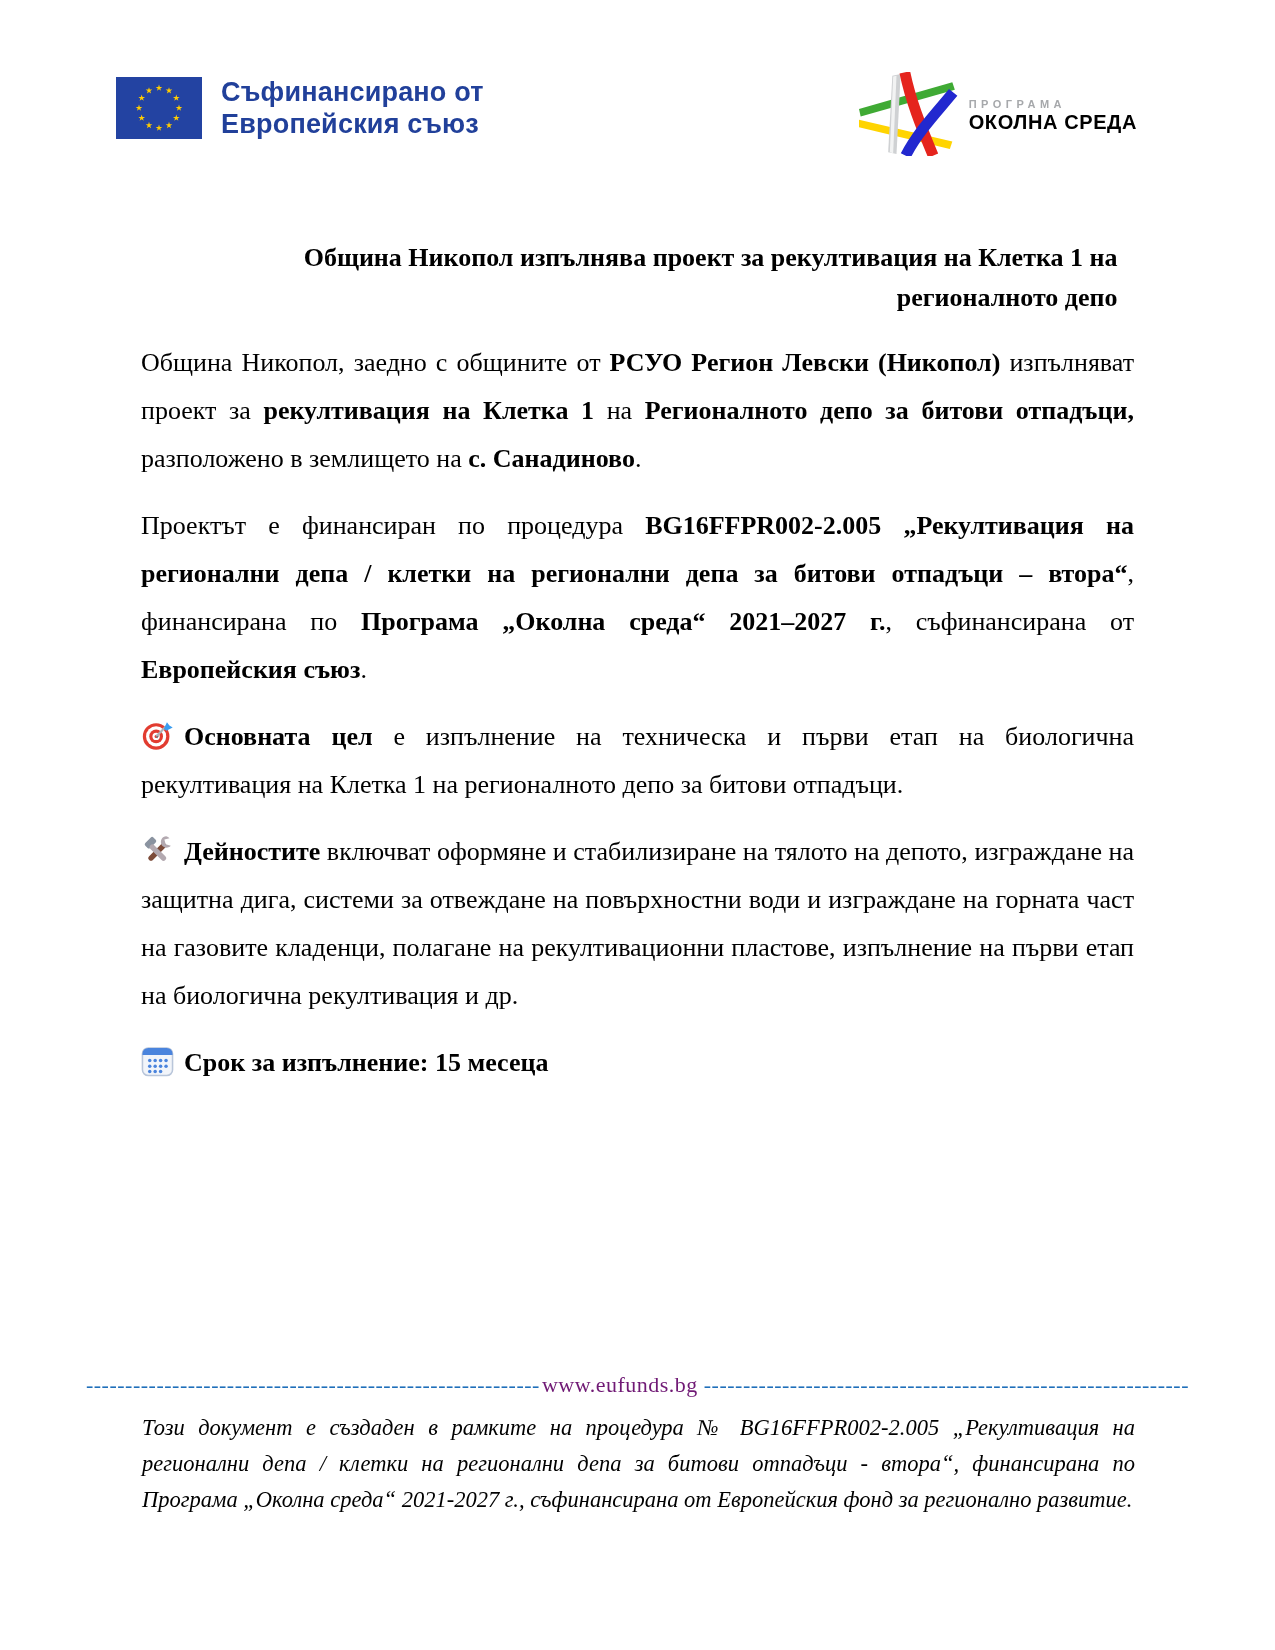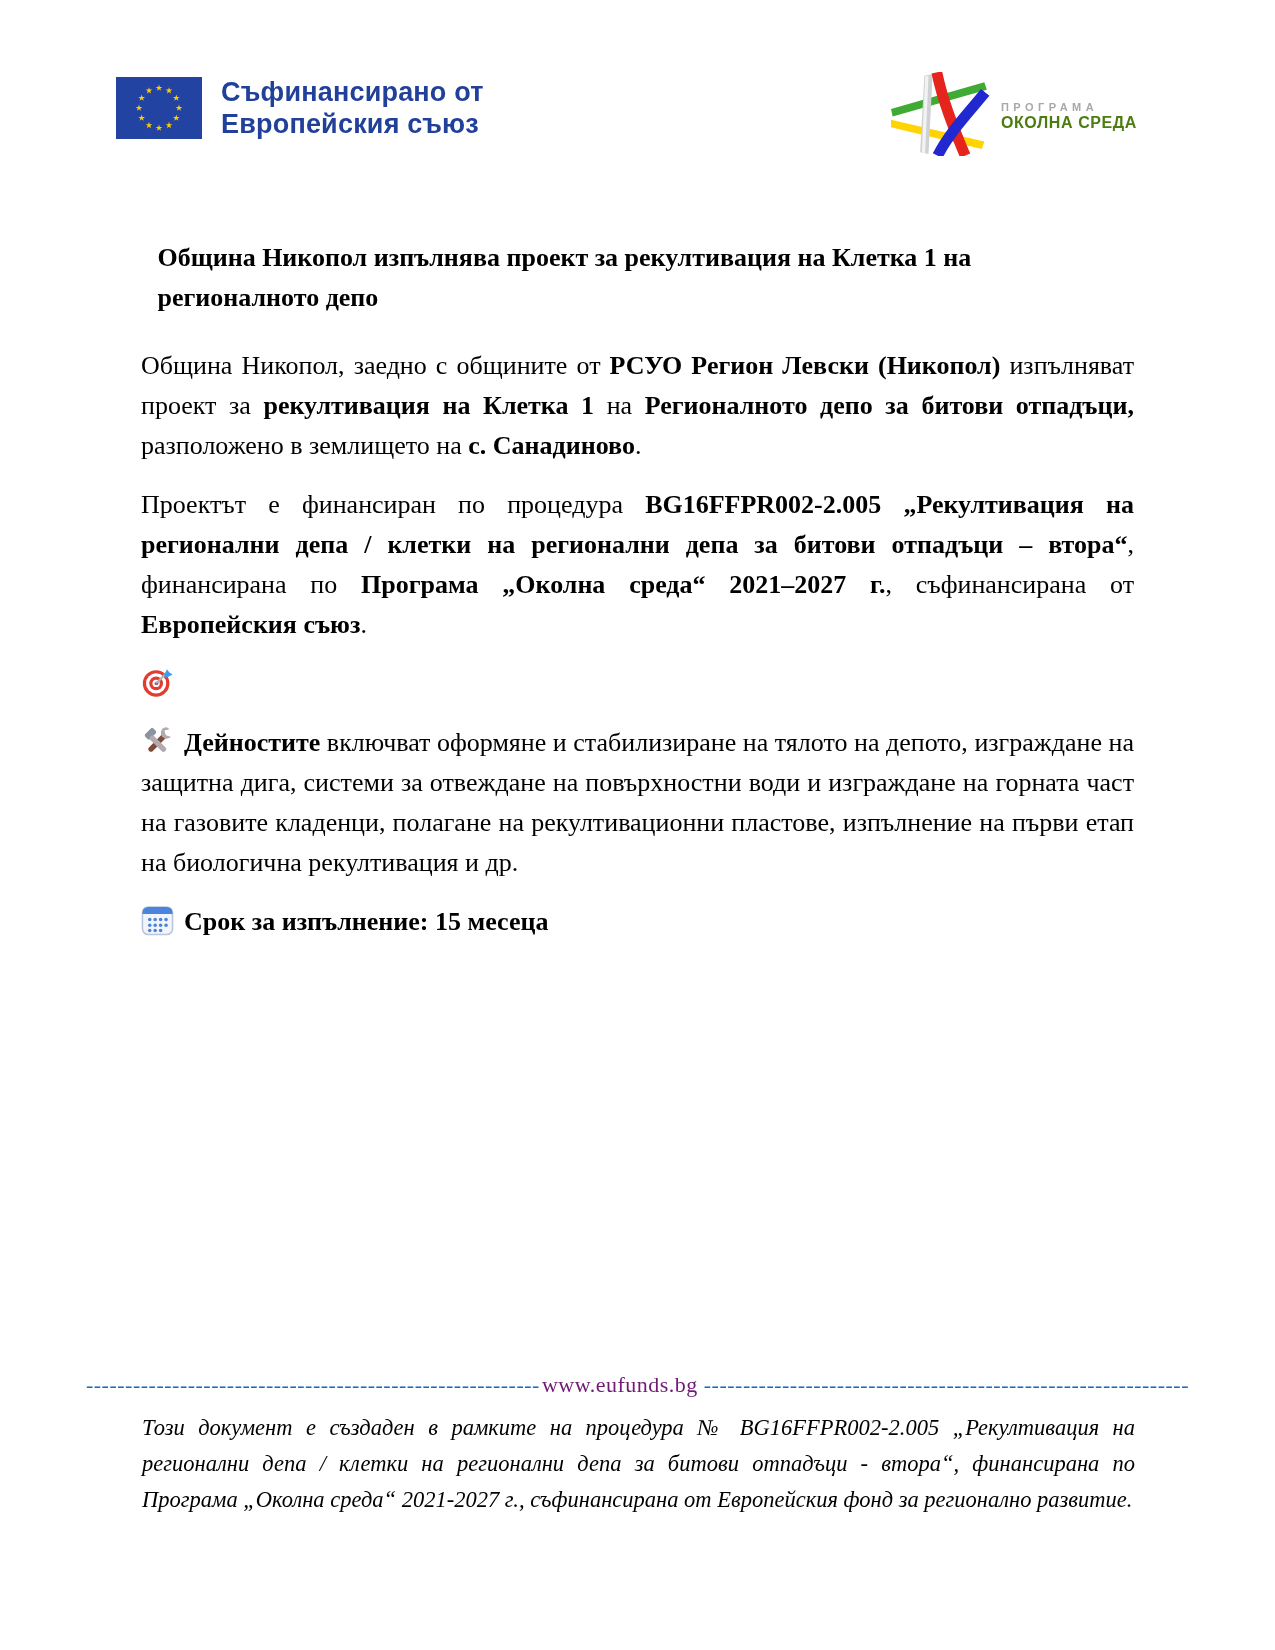--- a/index.html
+++ b/index.html
@@ -17,30 +17,30 @@
   .eu-flag{display:block;}
   .eu-text{
     margin-left:18px;
     font-family:"Liberation Sans", sans-serif;
     font-weight:bold;font-size:27px;line-height:32px;
     color:#21409a;letter-spacing:.2px;
   }
   .os-logo{position:absolute;right:138px;top:72px;display:flex;align-items:center;}
   .os-text{margin-left:10px;font-family:"Liberation Sans", sans-serif;}
   .os-small{font-size:11px;letter-spacing:4.5px;color:#a6a8ab;margin-bottom:1px;font-weight:bold;}
-  .os-main{font-size:16px;font-weight:bold;color:#4d7c0f;letter-spacing:.6px;}
+  .os-main{font-size:20px;font-weight:bold;color:#000000;letter-spacing:.6px;}
   
   .content{width:993px;margin:0 auto;}
   h1.title{
     font-size:26px;line-height:40px;font-weight:bold;
-    text-align:left;max-width:960px;
-    margin:88px auto 28px;
+    text-align:right;max-width:960px;
+    margin:88px auto 21px;
   }
   p.para{
-    font-size:26px;line-height:40px;
+    font-size:26px;line-height:48px;
     text-align:justify;margin:0 0 19px;
   }
   p.para b{font-weight:bold;}
   .emoji{display:inline-block;width:33px;height:33px;vertical-align:-7px;margin-right:10px;}
   .emoji svg{display:block;width:100%;height:100%;}
   
   .footer{position:absolute;left:0;right:0;top:1372px;}
   .rule{
     text-align:center;white-space:nowrap;
     font-size:22px;line-height:26px;color:#1f6fba;
@@ -116,21 +116,21 @@
 
     <p class="para"><span class="emoji"><svg viewBox="0 0 36 36">
         <circle cx="16.5" cy="19" r="14.5" fill="#e23c30"></circle>
         <circle cx="16.5" cy="19" r="11" fill="#ffffff"></circle>
         <circle cx="16.5" cy="19" r="7.5" fill="#e23c30"></circle>
         <circle cx="16.5" cy="19" r="4" fill="#ffffff"></circle>
         <circle cx="16.5" cy="19" r="1.7" fill="#e23c30"></circle>
         <line x1="16.5" y1="19" x2="27.5" y2="8" stroke="#aeb4ba" stroke-width="2.4"></line>
         <path d="M25,10.5 L28.3,3.6 31,7 34.6,9.4 27.6,12.8 Z" fill="#3b9df0"></path>
         <path d="M16.5,19 l3.4,-1 -2.4,3.4 z" fill="#6b7177"></path>
-      </svg></span></p>
+      </svg></span><span><b>Основната цел</b><span> е изпълнение на техническа и първи етап на биологична рекултивация на Клетка 1 на регионалното депо за битови отпадъци.</span></span></p>
 
     <p class="para"><span class="emoji"><svg viewBox="0 0 36 36">
         <rect x="15.2" y="7" width="5.8" height="25" rx="2.9" fill="#7c4b39" transform="rotate(45 18 19)"></rect>
         <rect x="4" y="6" width="12.5" height="7.5" rx="2" fill="#8a93a0" transform="rotate(-45 10 9.5)"></rect>
         <rect x="15.2" y="9" width="5.8" height="23" rx="2.9" fill="#b3a9b0" transform="rotate(-45 18 20)"></rect>
         <path d="M27.5,2.5 a6.2,6.2 0 1 0 5,10.3 l-5.6,-1.5 -1.4,-5.4 5.6,-1.3 a6.2,6.2 0 0 0 -3.6,-2.1 z" fill="#b3a9b0"></path>
       </svg></span><span><b>Дейностите</b><span> включват оформяне и стабилизиране на тялото на депото, изграждане на защитна дига, системи за отвеждане на повърхностни води и изграждане на горната част на газовите кладенци, полагане на рекултивационни пластове, изпълнение на първи етап на биологична рекултивация и др.</span></span></p>
 
     <p class="para"><span class="emoji"><svg viewBox="0 0 34 34">
         <rect x="1.5" y="3" width="31" height="28.5" rx="6" fill="#f2f5fa" stroke="#b9c6da" stroke-width="1.6"></rect>

